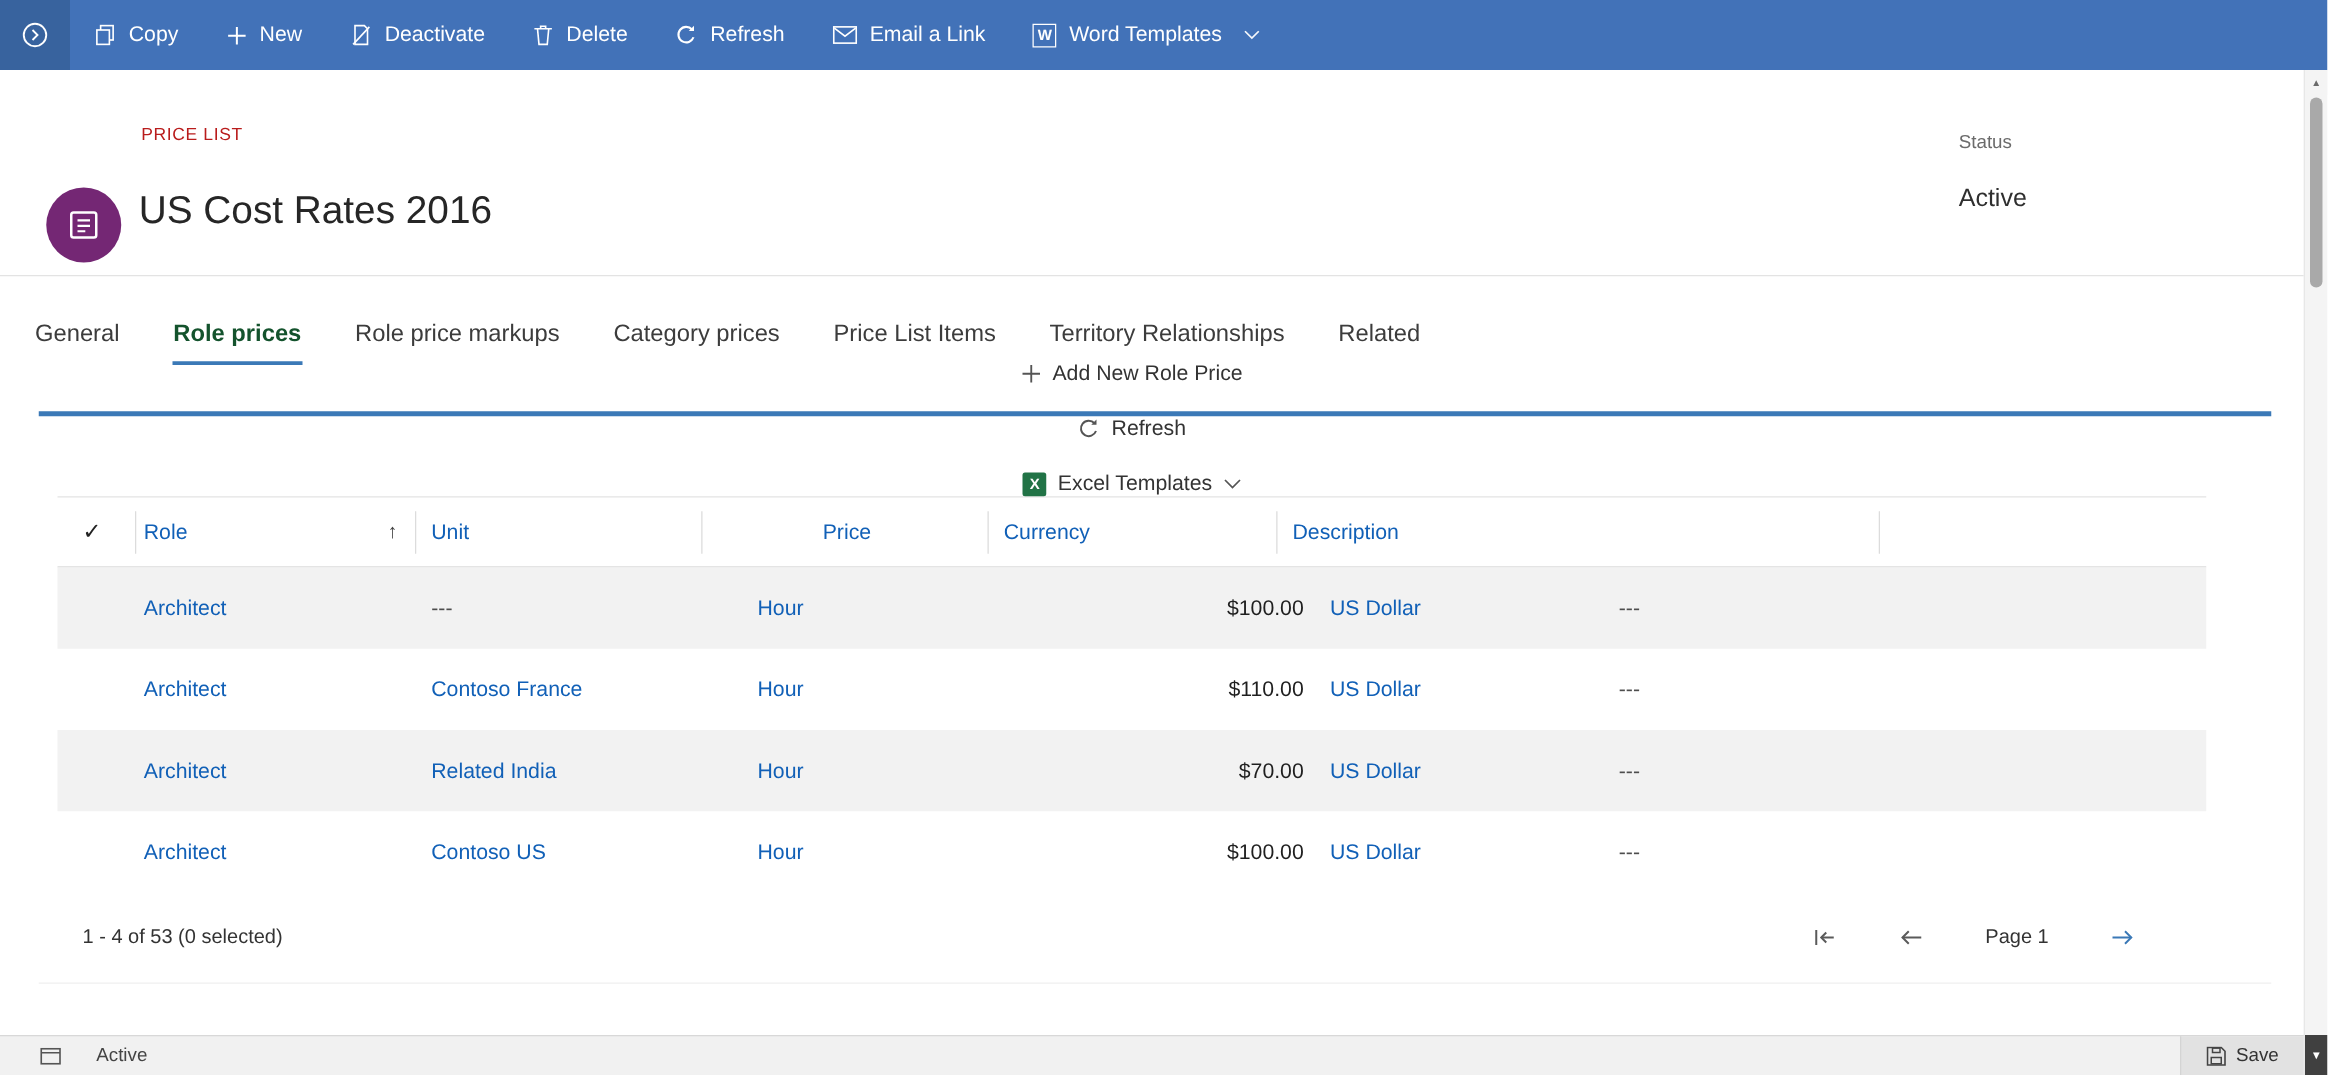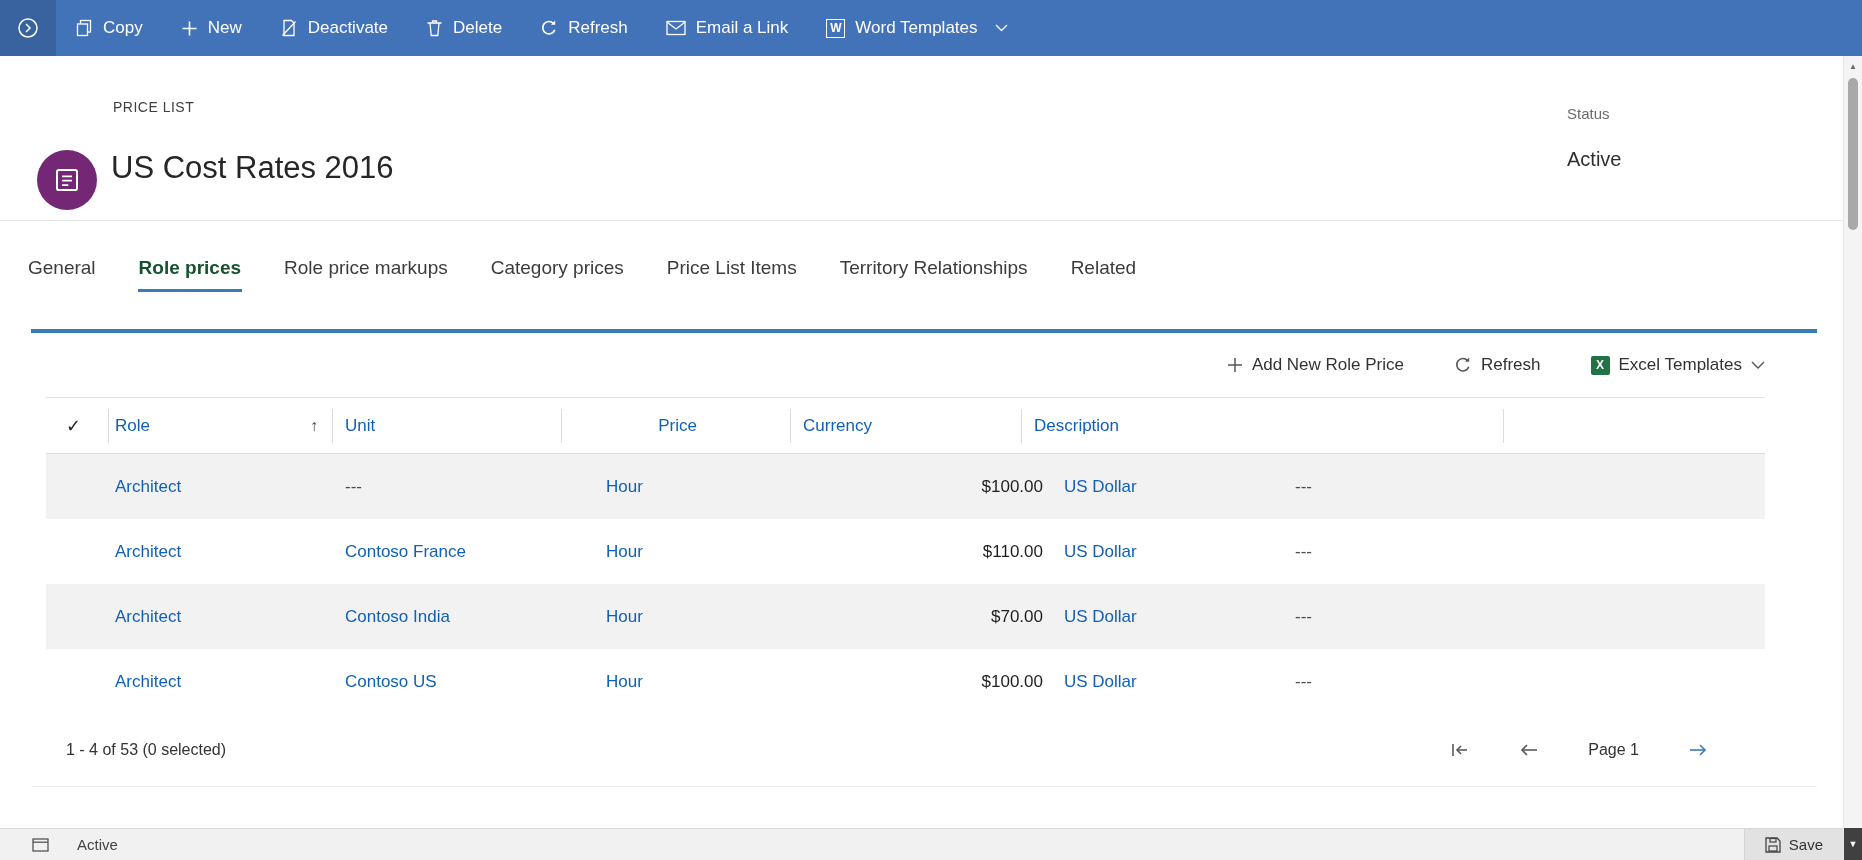--- a/index.html
+++ b/index.html
@@ -11,33 +11,33 @@
   .cmdbar{position:absolute;top:0;left:0;width:1862px;height:56px;background:#4272b8;display:flex;align-items:stretch;z-index:5;}
   .navbtn{width:56px;height:56px;background:#38639e;border:none;display:flex;align-items:center;justify-content:center;color:#fff;cursor:pointer;}
   .cmditem{display:flex;align-items:center;gap:10px;padding:0 19px;color:#fff;font-size:17px;background:transparent;border:none;cursor:pointer;white-space:nowrap;}
   .cmditem svg{flex:none;}
   .chev{margin-left:7px;opacity:.95;}
   .word-badge{width:19px;height:19px;border:1.5px solid #fff;color:#fff;font-size:12px;font-weight:700;display:flex;align-items:center;justify-content:center;}
 
   
   .record-header{position:absolute;top:56px;left:0;width:1843px;height:165px;background:#fff;border-bottom:1px solid #e3e3e3;}
   .entity-icon{position:absolute;left:37px;top:94px;width:60px;height:60px;border-radius:50%;background:#742774;display:flex;align-items:center;justify-content:center;}
-  .entity-type{position:absolute;left:113px;top:99px;font-size:14px;color:#404040;letter-spacing:.5px;}
+  .entity-type{position:absolute;left:113px;top:99px;font-size:14px;color:#b91c1c;letter-spacing:.5px;}
   .record-title{position:absolute;left:111px;top:117px;font-size:31px;font-weight:400;color:#262626;margin-top:33px;}
   .status-label{position:absolute;left:1567px;top:105px;font-size:15px;color:#6b6b6b;}
   .status-value{position:absolute;left:1567px;top:148px;font-size:20px;color:#2f2f2f;}
 
   
   .tabbar{position:absolute;top:243px;left:27px;display:flex;gap:41px;}
   .tab{font-size:19px;color:#3c3c3c;padding:14px 1px 10px;border-bottom:3px solid transparent;cursor:pointer;white-space:nowrap;}
   .tab.active{font-weight:700;color:#14532d;border-bottom-color:#3b79b7;}
 
   
   .grid{position:absolute;top:329px;left:31px;width:1786px;border-top:4px solid #3b79b7;background:#fff;padding:0 52px 0 15px;border-bottom:1px solid #efefef;}
-  .gtoolbar{height:64px;display:flex;align-items:center;justify-content:flex-end;gap:50px;}
+  .gtoolbar{height:64px;display:flex;align-items:center;justify-content:flex-end;gap:24px;flex-direction:column;}
   .gtool{display:flex;align-items:center;gap:9px;background:none;border:none;font-size:17px;color:#333;cursor:pointer;white-space:nowrap;}
   .excel-badge{width:19px;height:19px;background:#217346;color:#fff;font-weight:700;font-size:12px;border-radius:2px;display:flex;align-items:center;justify-content:center;}
   .gchev{color:#555;}
 
   .thead{display:flex;align-items:center;height:57px;border-top:1px solid #e3e3e3;border-bottom:1px solid #dcdcdc;}
   .th{display:flex;align-items:center;height:34px;border-right:1px solid #dcdcdc;font-size:17px;color:#1160b7;padding-left:12px;cursor:pointer;}
   .th.c-check{color:#222;font-weight:700;font-size:18px;padding-left:20px;cursor:default;}
   .th.c-role{padding-left:6px;}
   .sort{margin-left:auto;margin-right:14px;color:#444;font-size:16px;font-weight:400;}
   .th.c-price{justify-content:center;padding-right:9px;}
@@ -244,21 +244,21 @@
       <div class="cell c-res link">Contoso France</div>
       <div class="cell c-unit link">Hour</div>
       <div class="cell c-price">$110.00</div>
       <div class="cell c-cur link">US Dollar</div>
       <div class="cell c-desc dash">---</div>
     </div>
 
     <div class="row alt">
       <div class="cell c-check"></div>
       <div class="cell c-role link">Architect</div>
-      <div class="cell c-res link">Contoso India</div>
+      <div class="cell c-res link">Related India</div>
       <div class="cell c-unit link">Hour</div>
       <div class="cell c-price">$70.00</div>
       <div class="cell c-cur link">US Dollar</div>
       <div class="cell c-desc dash">---</div>
     </div>
 
     <div class="row">
       <div class="cell c-check"></div>
       <div class="cell c-role link">Architect</div>
       <div class="cell c-res link">Contoso US</div>

